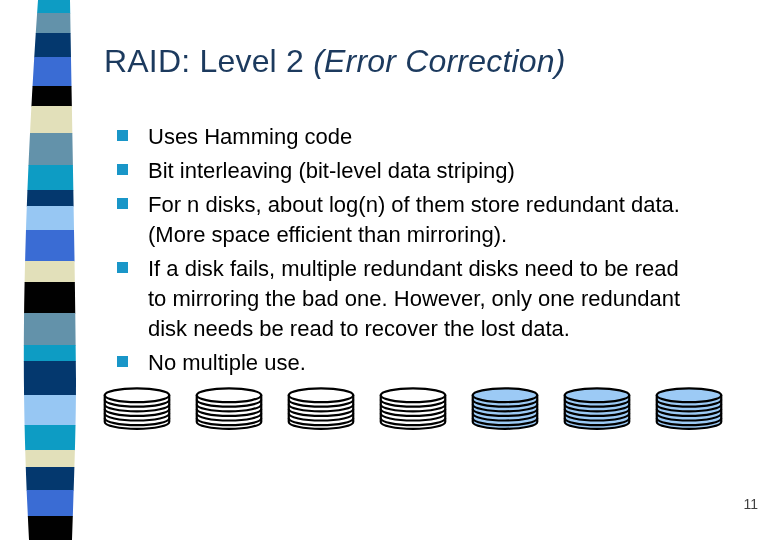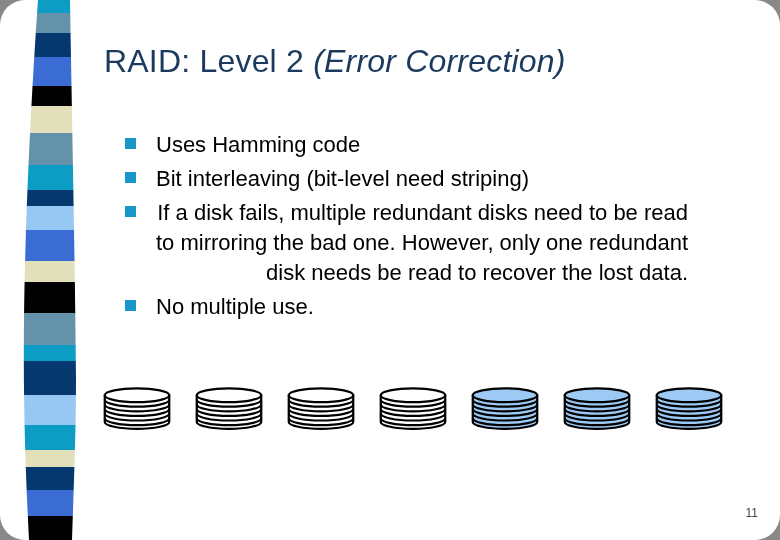--- a/index.html
+++ b/index.html
@@ -2,52 +2,51 @@
 <html style="--title: #1c3a5e; --text: #000000; --bullet: #1996c8; --disk_fill: #9ccaf5; --disk_outline: #000000; --page_number: #404040;"><head>
 <meta charset="utf-8">
 <style>
   html,body{margin:0;padding:0;background:#888;}
   .slide{
     position:relative;
     width:780px;height:540px;
     background:#ffffff;
     overflow:hidden;
     font-family:"Liberation Sans", sans-serif;
-    border-radius:25px;
   }
   .ribbon{position:absolute;left:0;top:0;width:90px;height:540px;}
   .title{
     position:absolute;left:104px;top:40px;width:660px;
     margin:0;font-size:32px;font-weight:400;line-height:42px;
     color:var(--title,#1c3a5e);letter-spacing:0.2px;
   }
   .title em{font-style:italic;}
   .bullets{
     position:absolute;left:112px;top:118px;width:640px;
-    margin:12px;padding:0;list-style:none;
-    font-size:22px;line-height:30px;color:var(--text,#000);text-align:right;
+    margin:4px;padding:0;list-style:none;
+    font-size:22px;line-height:30px;color:var(--text,#000);
   }
   .bullets li{display:flex;align-items:flex-start;margin:0 0 4px 0;}
   .sq{
     flex:0 0 auto;width:11px;height:11px;margin:8px 20px 0 1px;
     background:var(--bullet,#1996c8);
   }
   .txt{white-space:pre-line;}
   .disk-row{
     position:absolute;left:102px;top:386px;width:622px;height:48px;
     display:flex;justify-content:space-between;align-items:flex-start;
   }
   .disk{width:70px;height:46px;}
   .disk .body{fill:#ffffff;stroke:var(--disk_outline,#000);stroke-width:2.4;stroke-linejoin:round;}
   .disk .arc{fill:none;stroke:var(--disk_outline,#000);stroke-width:2.4;}
   .disk .top{fill:#ffffff;stroke:var(--disk_outline,#000);stroke-width:2.4;}
   .disk.filled .body,.disk.filled .top{fill:var(--disk_fill,#9ccaf5);}
   .page-number{
-    position:absolute;right:22px;bottom:20px;
-    font-size:12px;color:var(--page_number,#404040);
+    position:absolute;right:22px;bottom:28px;
+    font-size:14px;color:var(--page_number,#404040);
   }
 </style>
 </head>
 <body>
 
 <div class="slide">
 
   <svg class="ribbon" viewBox="0 0 90 540" preserveAspectRatio="none">
     <defs>
       <clipPath id="ribbonClip">
@@ -82,21 +81,26 @@
 
   <h1 class="title"><span>RAID: Level 2 </span><em>(Error Correction)</em></h1>
 
   <ul class="bullets">
     <li>
       <span class="sq"></span>
       <span class="txt">Uses Hamming code</span>
     </li>
     <li>
       <span class="sq"></span>
-      <span class="txt">Bit interleaving (bit-level need striping)</span>
+      <span class="txt">Bit interleaving (bit-level data striping)</span>
+    </li>
+    <li>
+      <span class="sq"></span>
+      <span class="txt">For n disks, about log(n) of them store redundant data.
+(More space efficient than mirroring).</span>
     </li>
     <li>
       <span class="sq"></span>
       <span class="txt">If a disk fails, multiple redundant disks need to be read
 to mirroring the bad one. However, only one redundant
 disk needs be read to recover the lost data.</span>
     </li>
     <li>
       <span class="sq"></span>
       <span class="txt">No multiple use.</span>

